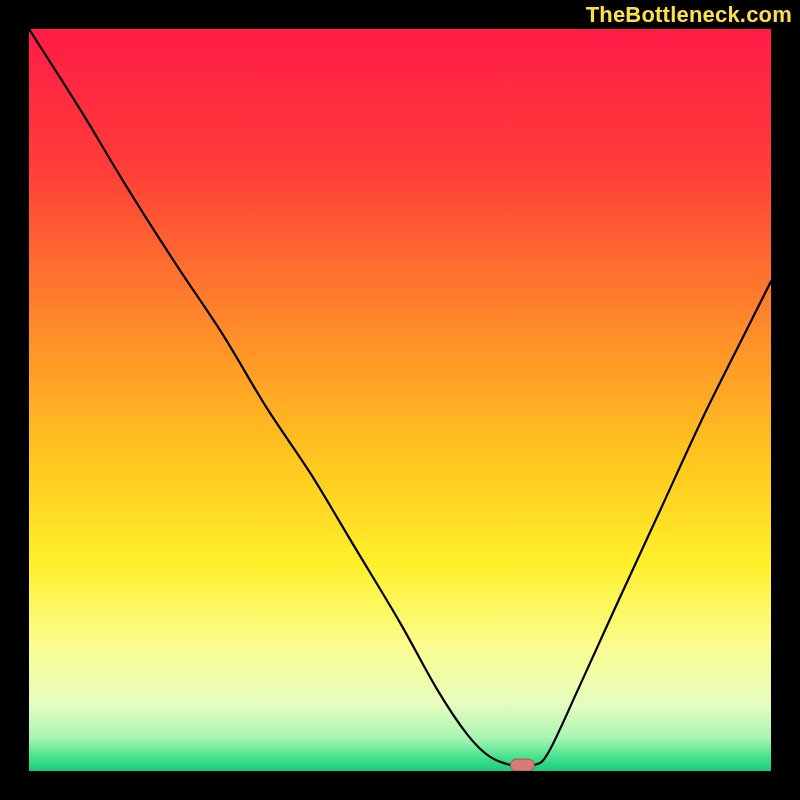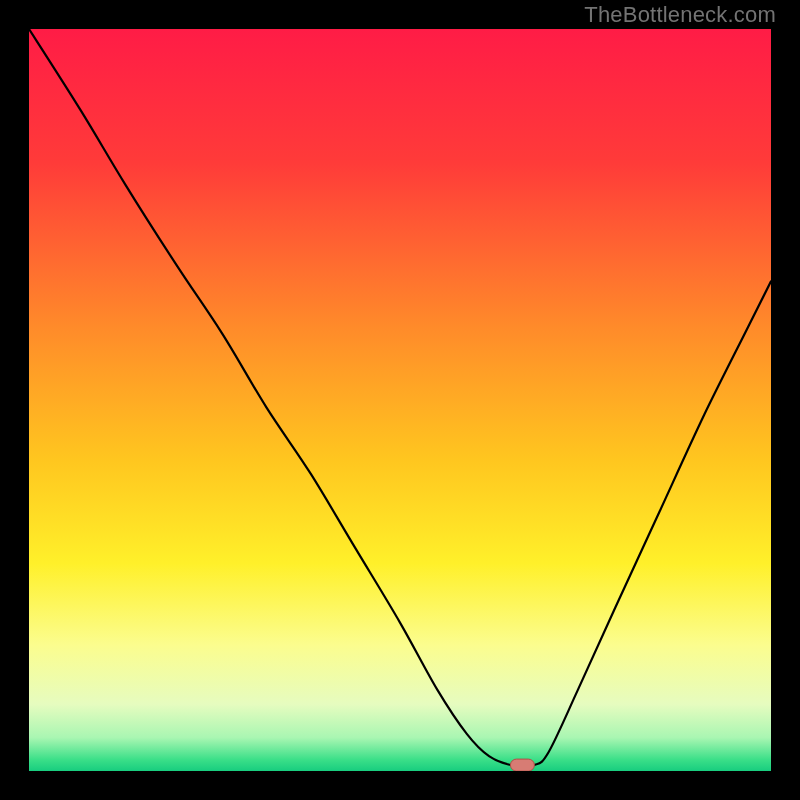--- a/index.html
+++ b/index.html
@@ -13,25 +13,25 @@
   }
   .frame {
     position: relative;
     width: 800px;
     height: 800px;
     background: #000;
   }
   .attribution {
     position: absolute;
     top: 2px;
-    right: 24px;
-    color: #737373;
+    right: 8px;
+    color: #fde047;
     font-size: 22px;
     letter-spacing: 0.2px;
-    font-weight: 400;
+    font-weight: 700;
     z-index: 5;
   }
   svg.plot {
     position: absolute;
     left: 29px;
     top: 29px;
     width: 742px;
     height: 742px;
     display: block;
   }

